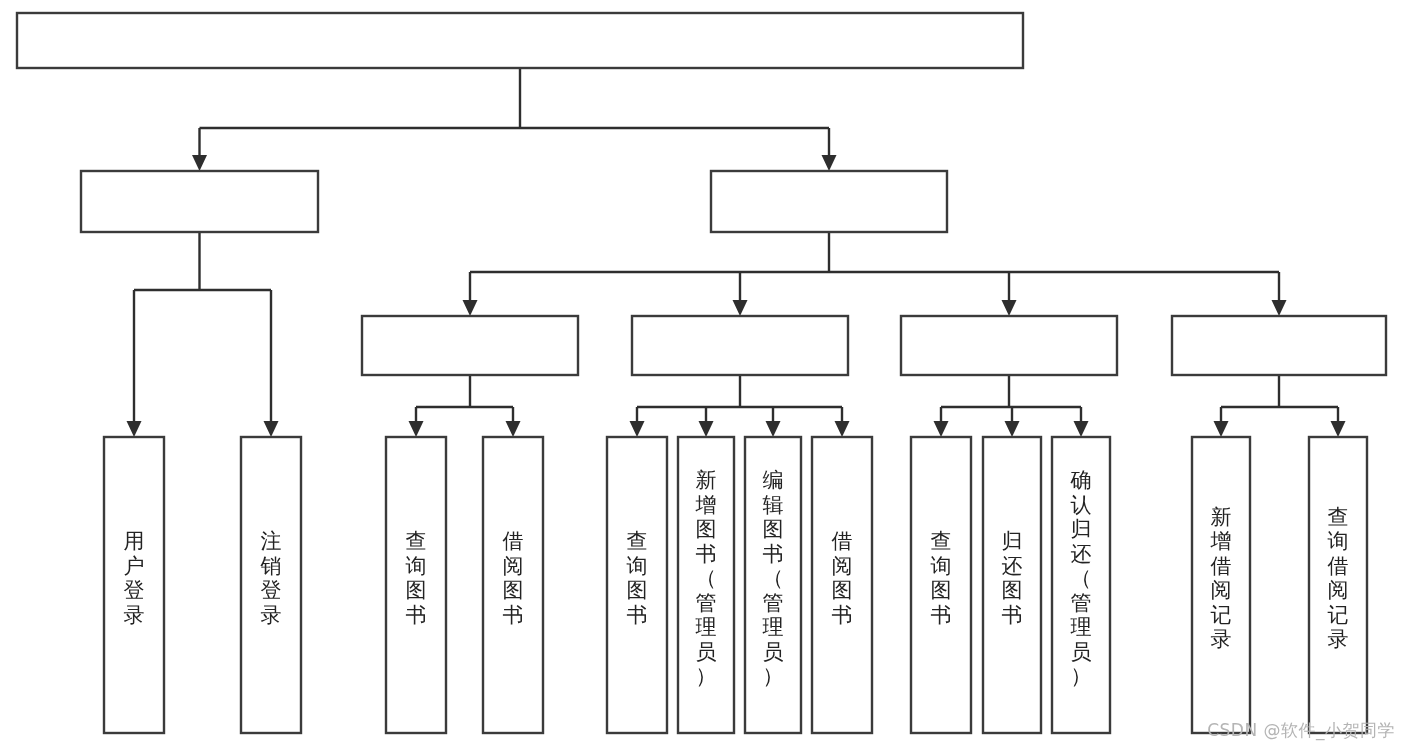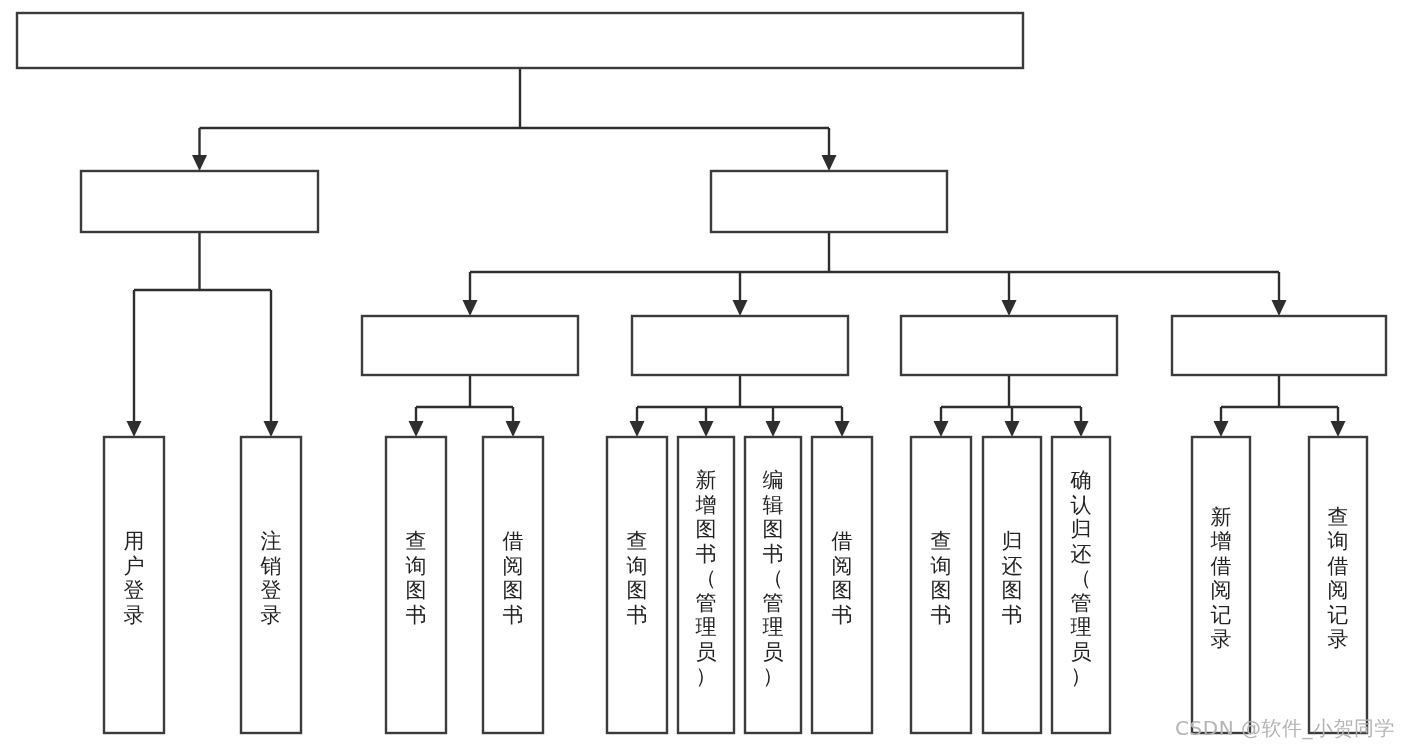--- a/index.html
+++ b/index.html
@@ -50,21 +50,21 @@
   }
   .arrow-head {
     fill: #2e2e2e;
     stroke: none;
   }
   .watermark-text {
     position: absolute;
     right: 10px;
     bottom: 5px;
     font-family: "DejaVu Sans", "Liberation Sans", sans-serif;
-    font-size: 20px;
+    font-size: 17px;
     color: #b4b4b4;
     letter-spacing: 0.5px;
     white-space: nowrap;
     pointer-events: none;
   }
 </style>
 </head>
 <body>
 
 <div id="diagram-root">

